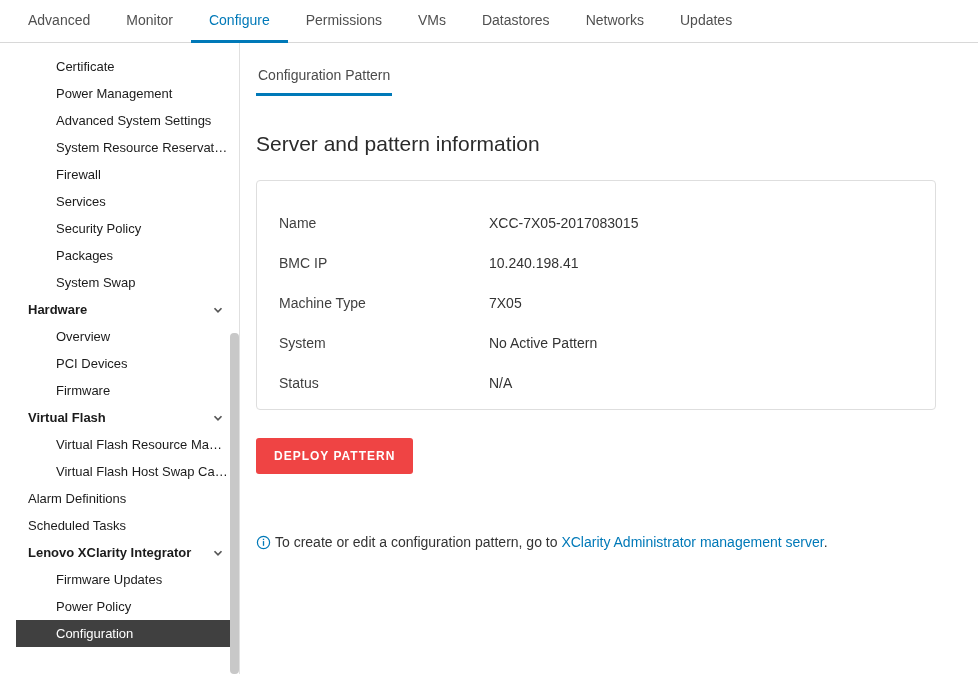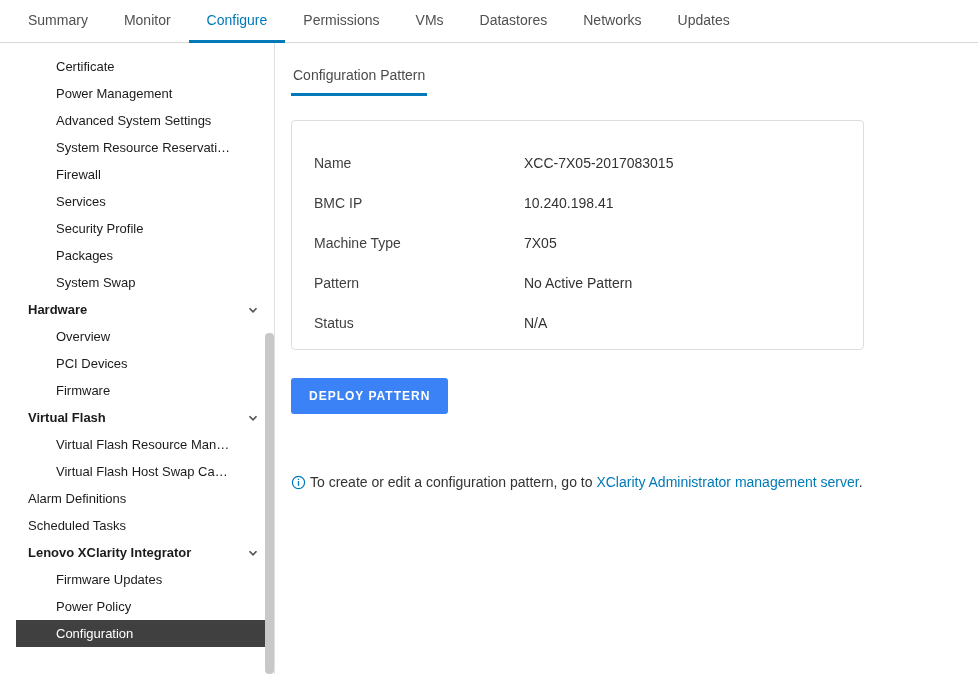--- a/index.html
+++ b/index.html
@@ -28,21 +28,21 @@
     }
     .top-tab.active {
       color: #0079b8;
       border-bottom: 3px solid #0079b8;
     }
     .layout {
       display: flex;
       height: calc(100% - 45px);
     }
     .sidebar {
-      width: 275px;
+      width: 240px;
       border-right: 1px solid #e0e0e0;
       overflow-y: auto;
       padding-top: 10px;
       position: relative;
     }
     .sb-scroll {
       position: absolute;
       right: 0;
       top: 290px;
       bottom: 0;
@@ -101,39 +101,39 @@
       font-size: 21px;
       font-weight: 400;
       color: #2b2b2b;
       margin-bottom: 24px;
       margin-top: 12px;
     }
     .card {
       border: 1px solid #dedede;
       border-radius: 4px;
       padding: 22px 22px 6px 22px;
-      width: 573px;
+      width: 680px;
     }
     .kv-row {
       display: flex;
       padding: 12px 0;
     }
     .kv-label {
       width: 210px;
       color: #3f3f3f;
       font-size: 14px;
     }
     .kv-value {
       color: #333;
       font-size: 14px;
     }
     .deploy-btn {
       margin-top: 28px;
       display: inline-block;
-      background: #3b82f6;
+      background: #ef4444;
       color: #fff;
       font-size: 12px;
       font-weight: 600;
       letter-spacing: 1px;
       padding: 11px 18px;
       border-radius: 3px;
       border: none;
       cursor: pointer;
     }
     .hint {
@@ -148,39 +148,39 @@
     .info-icon {
       width: 15px; height: 15px;
       display: inline-flex;
       align-items:center; justify-content:center;
     }
   </style>
 </head>
 <body>
 
 <div class="top-tabs">
-  <div class="top-tab">Summary</div>
+  <div class="top-tab">Advanced</div>
   <div class="top-tab">Monitor</div>
   <div class="top-tab active">Configure</div>
   <div class="top-tab">Permissions</div>
   <div class="top-tab">VMs</div>
   <div class="top-tab">Datastores</div>
   <div class="top-tab">Networks</div>
   <div class="top-tab">Updates</div>
 </div>
 
 <div class="layout">
   <div class="sidebar">
     <div class="sb-item">Certificate</div>
     <div class="sb-item">Power Management</div>
     <div class="sb-item">Advanced System Settings</div>
     <div class="sb-item">System Resource Reservati…</div>
     <div class="sb-item">Firewall</div>
     <div class="sb-item">Services</div>
-    <div class="sb-item">Security Profile</div>
+    <div class="sb-item">Security Policy</div>
     <div class="sb-item">Packages</div>
     <div class="sb-item">System Swap</div>
 
     <div class="sb-heading">
       <span>Hardware</span>
       <span class="chevron">
         <svg viewBox="0 0 16 16" fill="none" stroke="#565656" stroke-width="2">
             <polyline points="4,6 8,10 12,6"></polyline>
           </svg>
       </span>
@@ -221,36 +221,37 @@
 
     <div class="sb-scroll"></div>
   </div>
 
   <div class="content">
     <div class="content-tabs">
       <div class="content-tab">Configuration Pattern</div>
     </div>
 
     <div class="content-body">
+      <div class="ct-title">Server and pattern information</div>
 
       <div class="card">
         <div class="kv-row">
           <div class="kv-label">Name</div>
           <div class="kv-value">XCC-7X05-2017083015</div>
         </div>
         <div class="kv-row">
           <div class="kv-label">BMC IP</div>
           <div class="kv-value">10.240.198.41</div>
         </div>
         <div class="kv-row">
           <div class="kv-label">Machine Type</div>
           <div class="kv-value">7X05</div>
         </div>
         <div class="kv-row">
-          <div class="kv-label">Pattern</div>
+          <div class="kv-label">System</div>
           <div class="kv-value">No Active Pattern</div>
         </div>
         <div class="kv-row">
           <div class="kv-label">Status</div>
           <div class="kv-value">N/A</div>
         </div>
       </div>
 
       <button class="deploy-btn">DEPLOY PATTERN</button>
 

